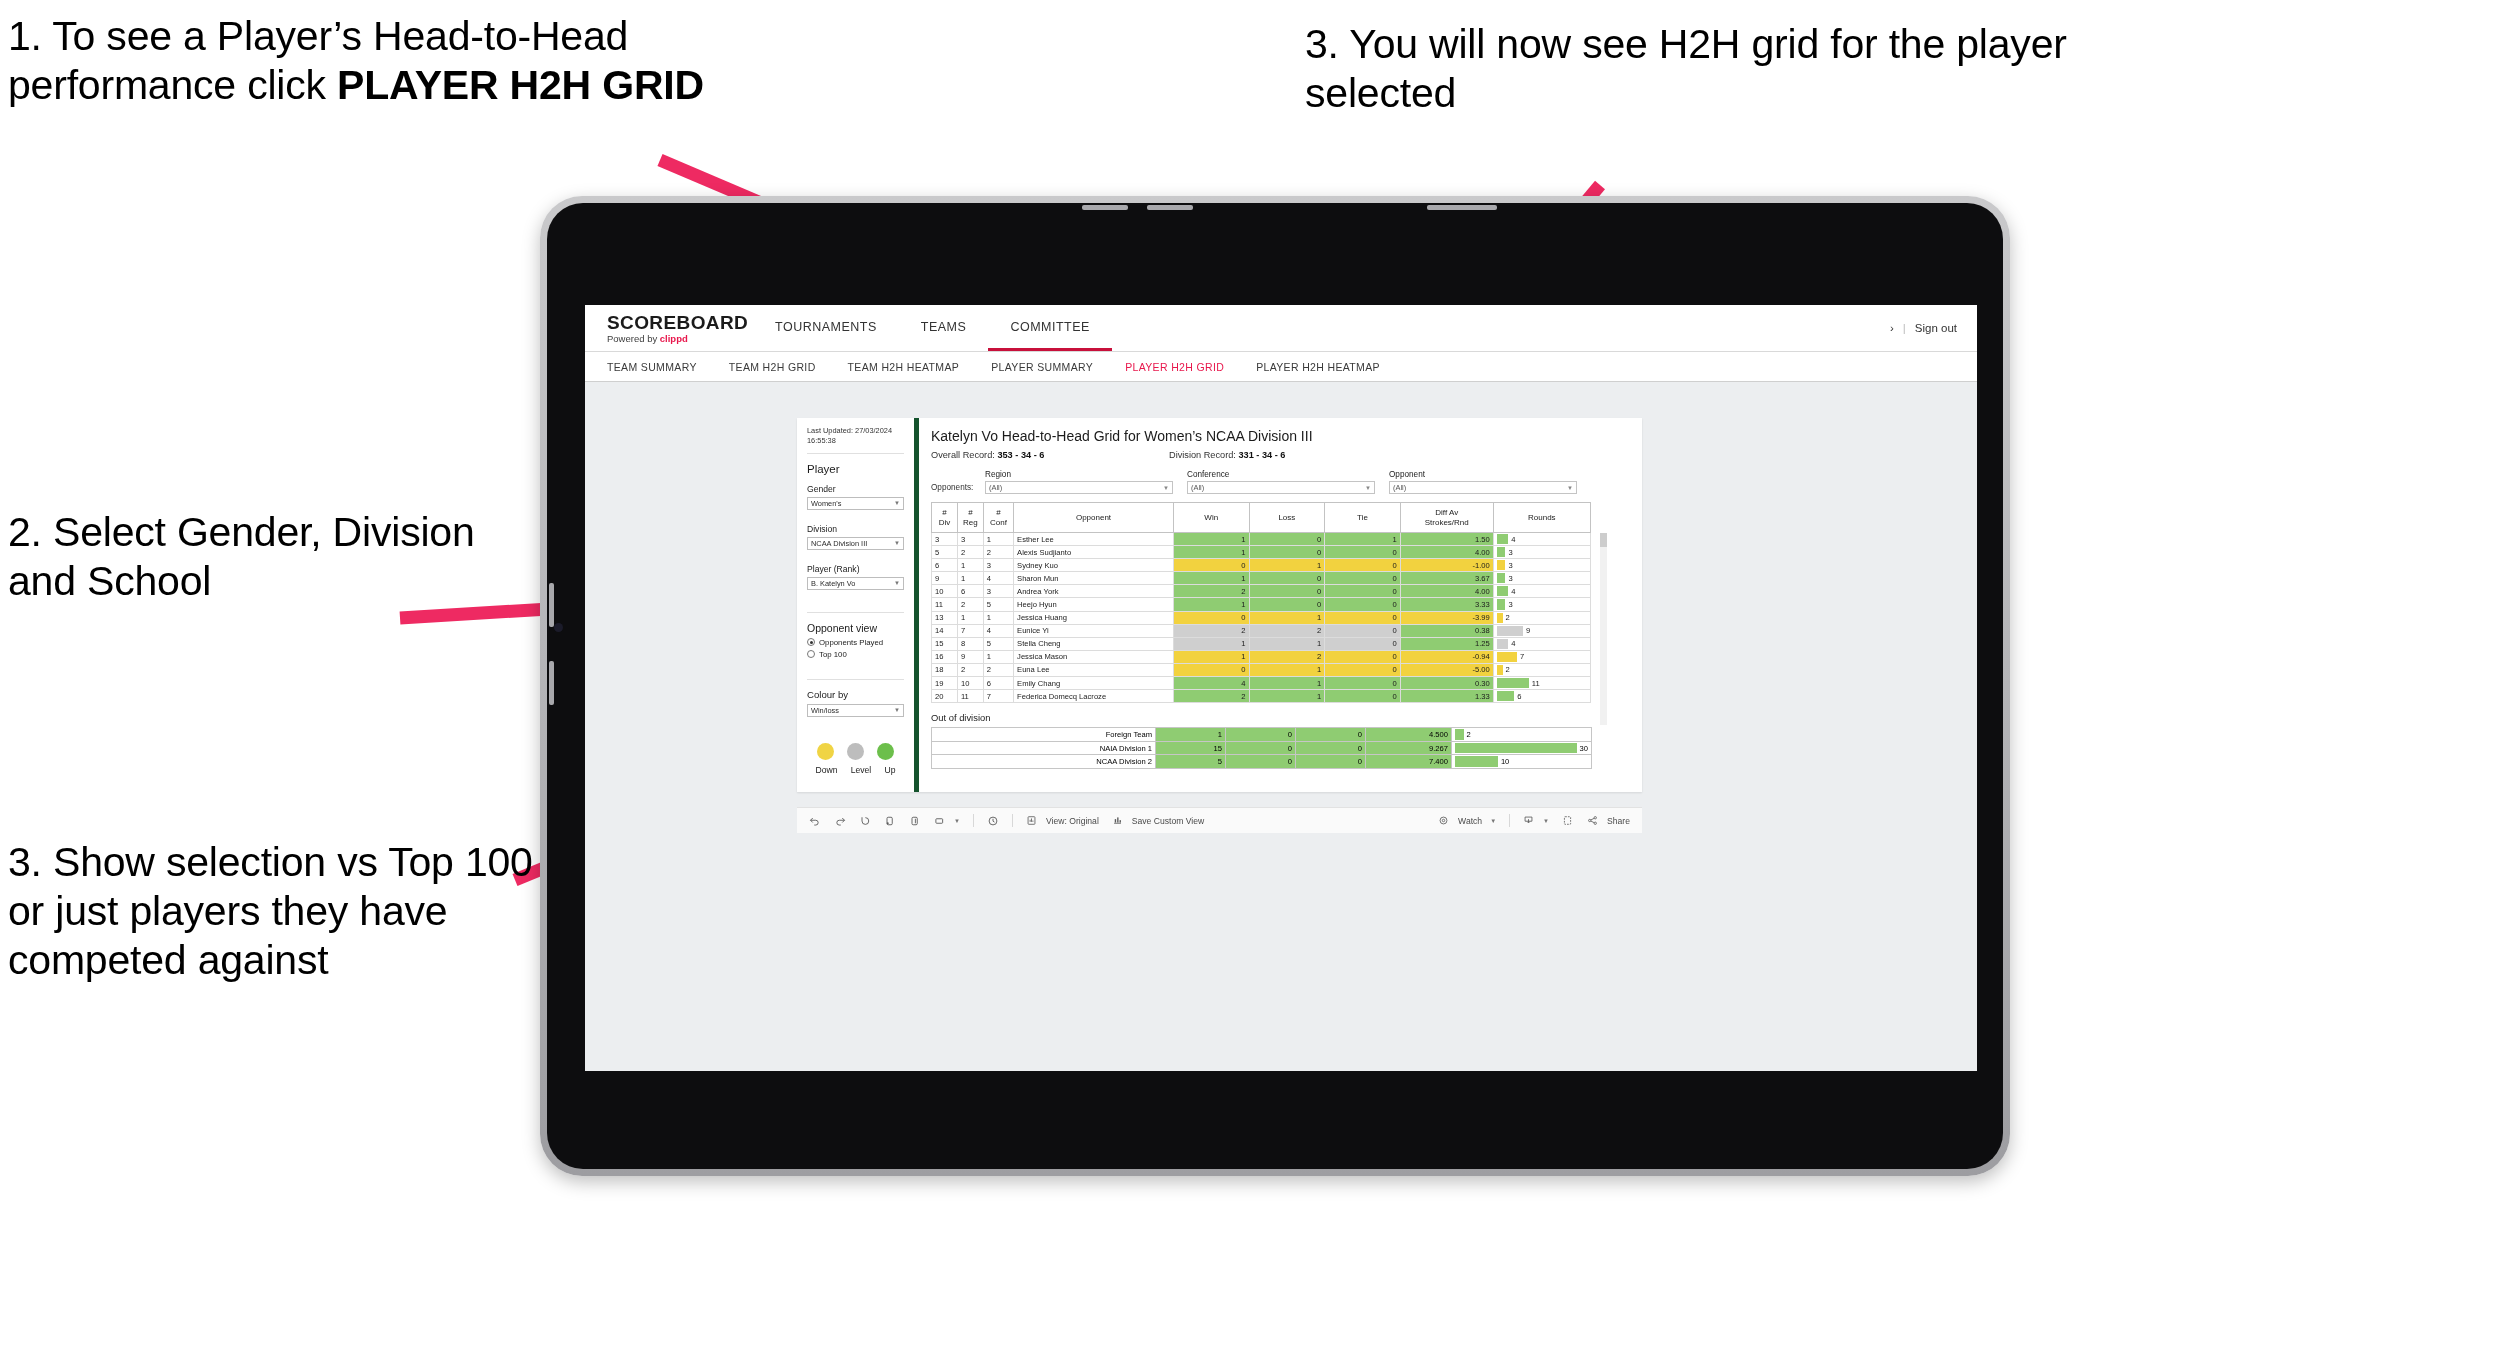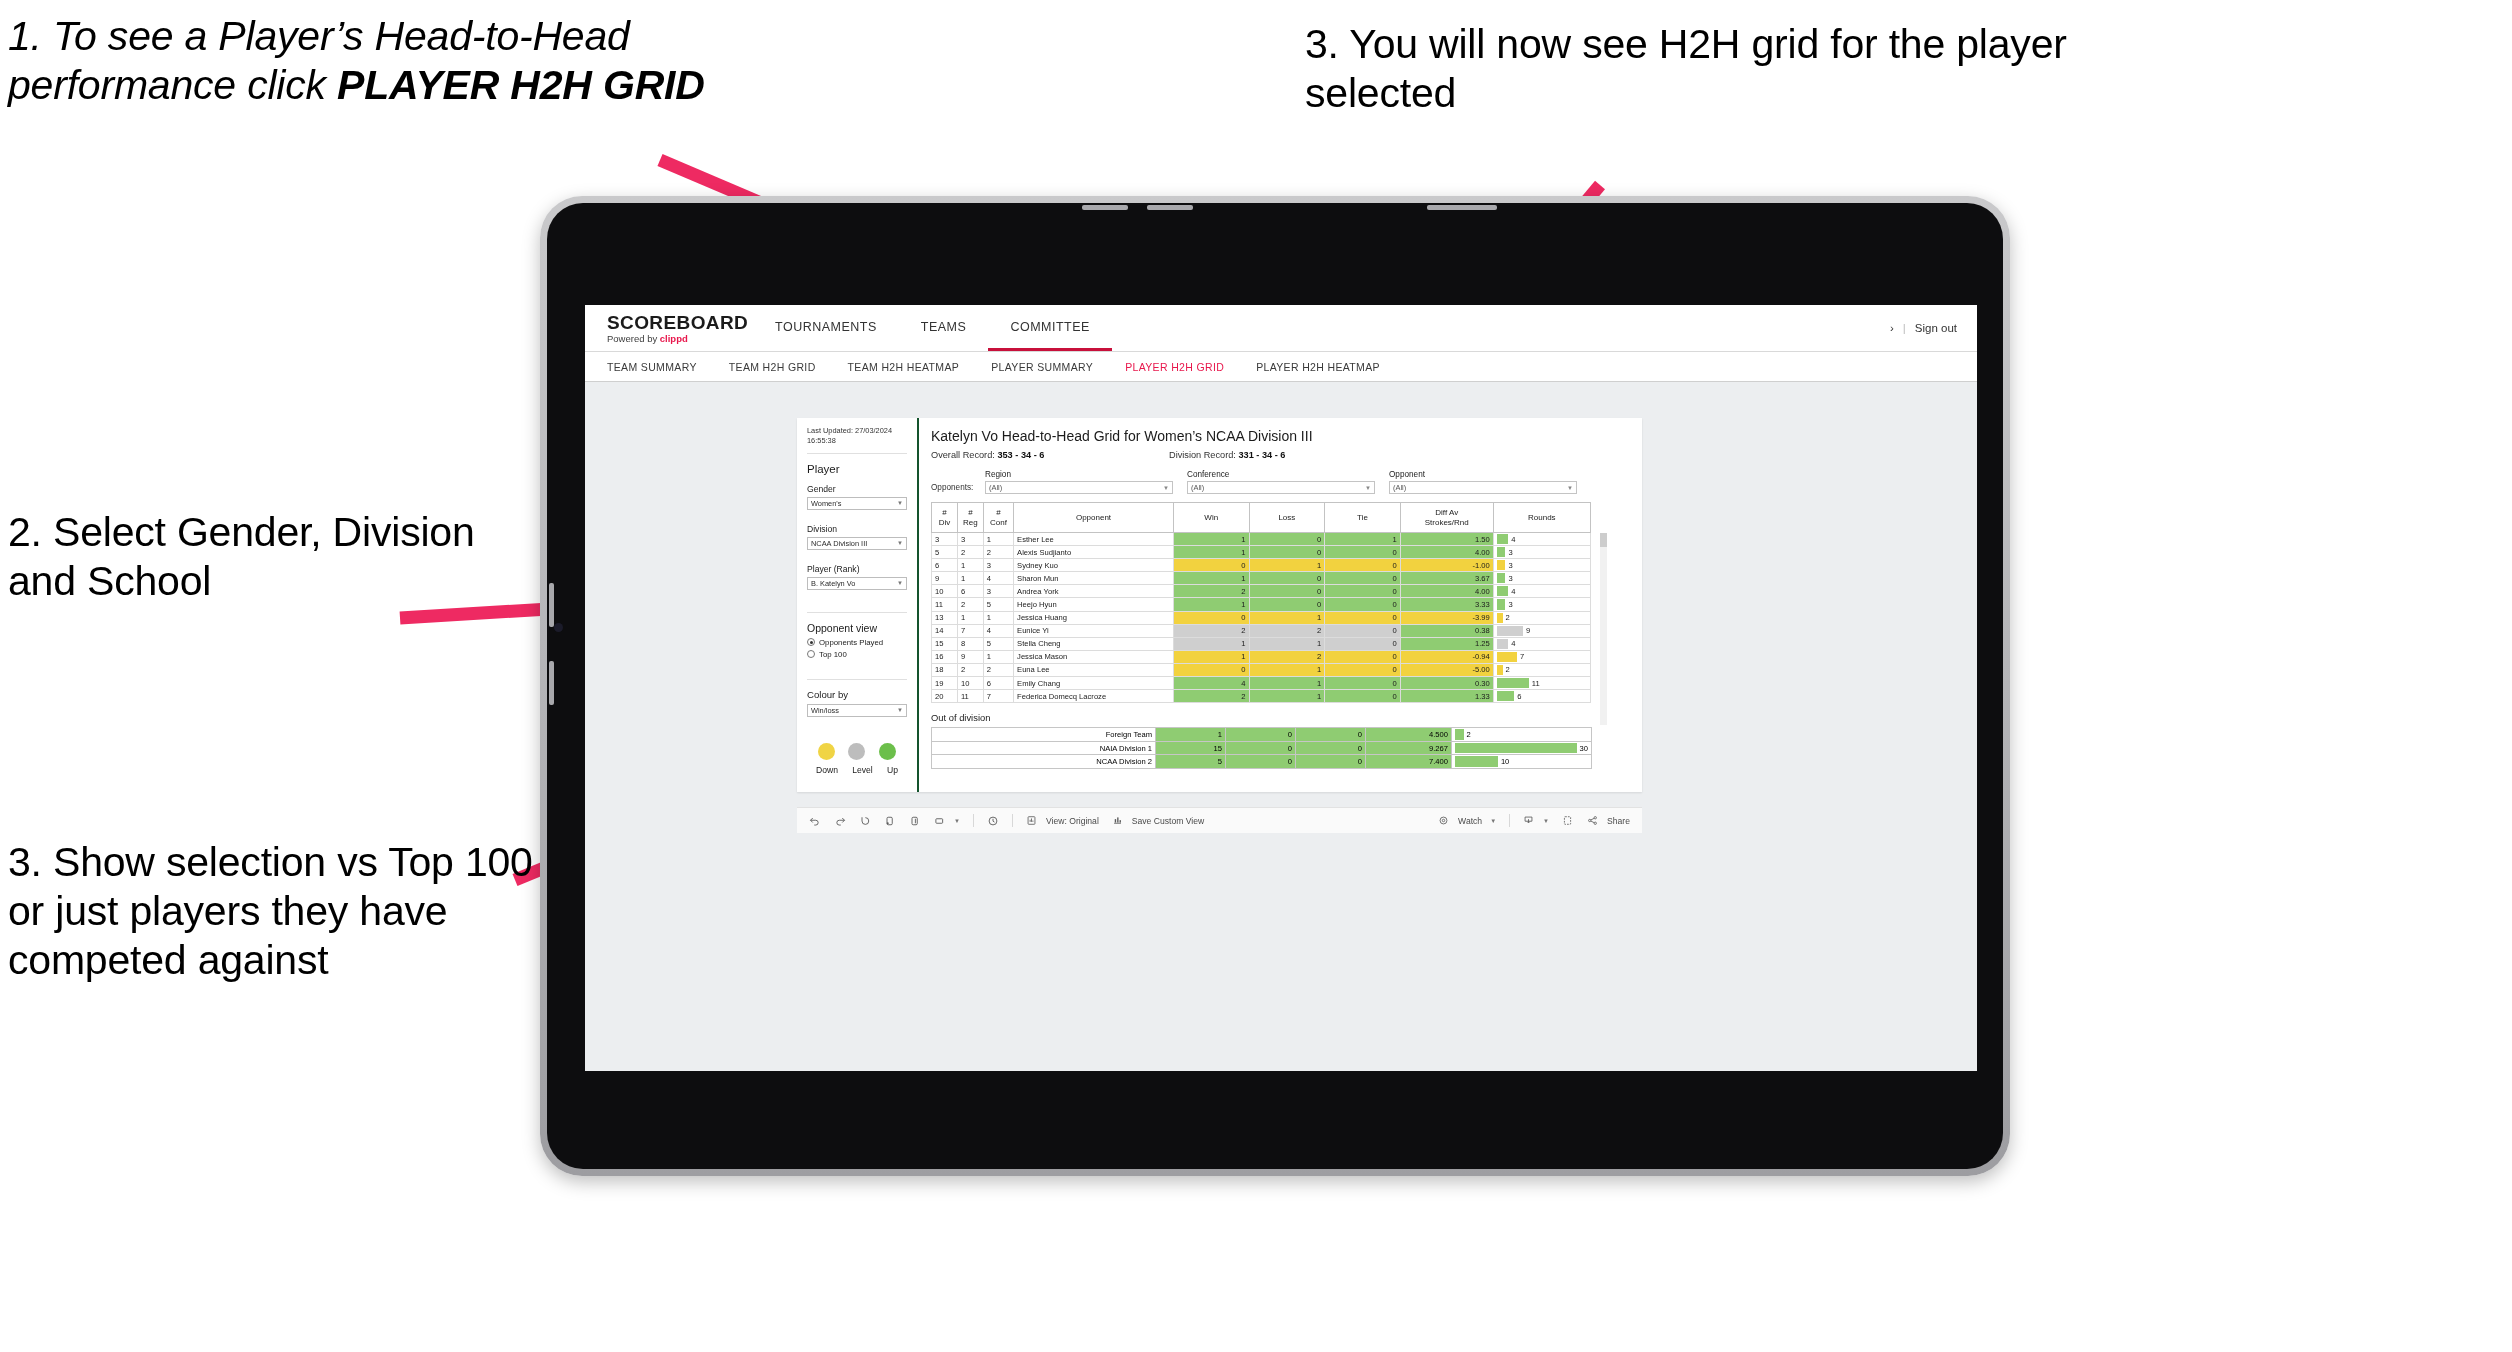--- a/index.html
+++ b/index.html
@@ -15,21 +15,21 @@
   
   .annot {
     position: absolute;
     color: #000;
     font-size: 41px;
     line-height: 1.19;
     font-weight: 400;
     letter-spacing: -0.2px;
   }
   .annot b { font-weight: 700; }
-  #annot-1 { left: 8px;  top: 12px;  width: 730px; font-style: italic; }
+  #annot-1 { left: 8px;  top: 12px;  width: 730px; }
   #annot-2 { left: 8px;  top: 508px; width: 520px; }
   #annot-3 { left: 8px;  top: 838px; width: 530px; }
   #annot-4 { left: 1305px; top: 20px; width: 790px; }
 
   .arrow-svg { position: absolute; left:0; top:0; width:2512px; height:1352px; pointer-events:none; }
 
   
   #tablet {
     position: absolute;
     left: 540px; top: 196px;
@@ -98,21 +98,21 @@
   
   #viz-area { position:relative; height: 689px; background:#eceef0; padding: 28px 0 0 0; }
   #viz-card {
     position:absolute; left: 212px; top: 36px;
     width: 845px; height: 374px;
     background:#fff; display:flex;
     box-shadow: 0 1px 2px rgba(0,0,0,0.10);
   }
 
   
-  #sb { width: 122px; background:#fff; border-right:2px solid #14532d; padding: 8px 10px 0 10px; position:relative; }
+  #sb { width: 122px; background:#fff; border-right:5px solid #14532d; padding: 8px 10px 0 10px; position:relative; }
   .sb-updated { font-size: 7.4px; color:#333; line-height:1.35; }
   .sb-rule { height:1px; background:#e0e0e0; margin: 7px 0 9px 0; }
   .sb-h { font-size: 11.5px; color:#1b1b1b; margin-bottom: 9px; }
   .sb-h.small { font-size: 10.5px; }
   .sb-label { font-size: 8.6px; color:#1b1b1b; margin-bottom: 3px; }
   .sb-select {
     height: 13px; border:1px solid #bdbdbd; background:#fff;
     display:flex; align-items:center; padding: 0 3px;
     font-size: 7.4px; color:#2a2a2a; position:relative;
   }

